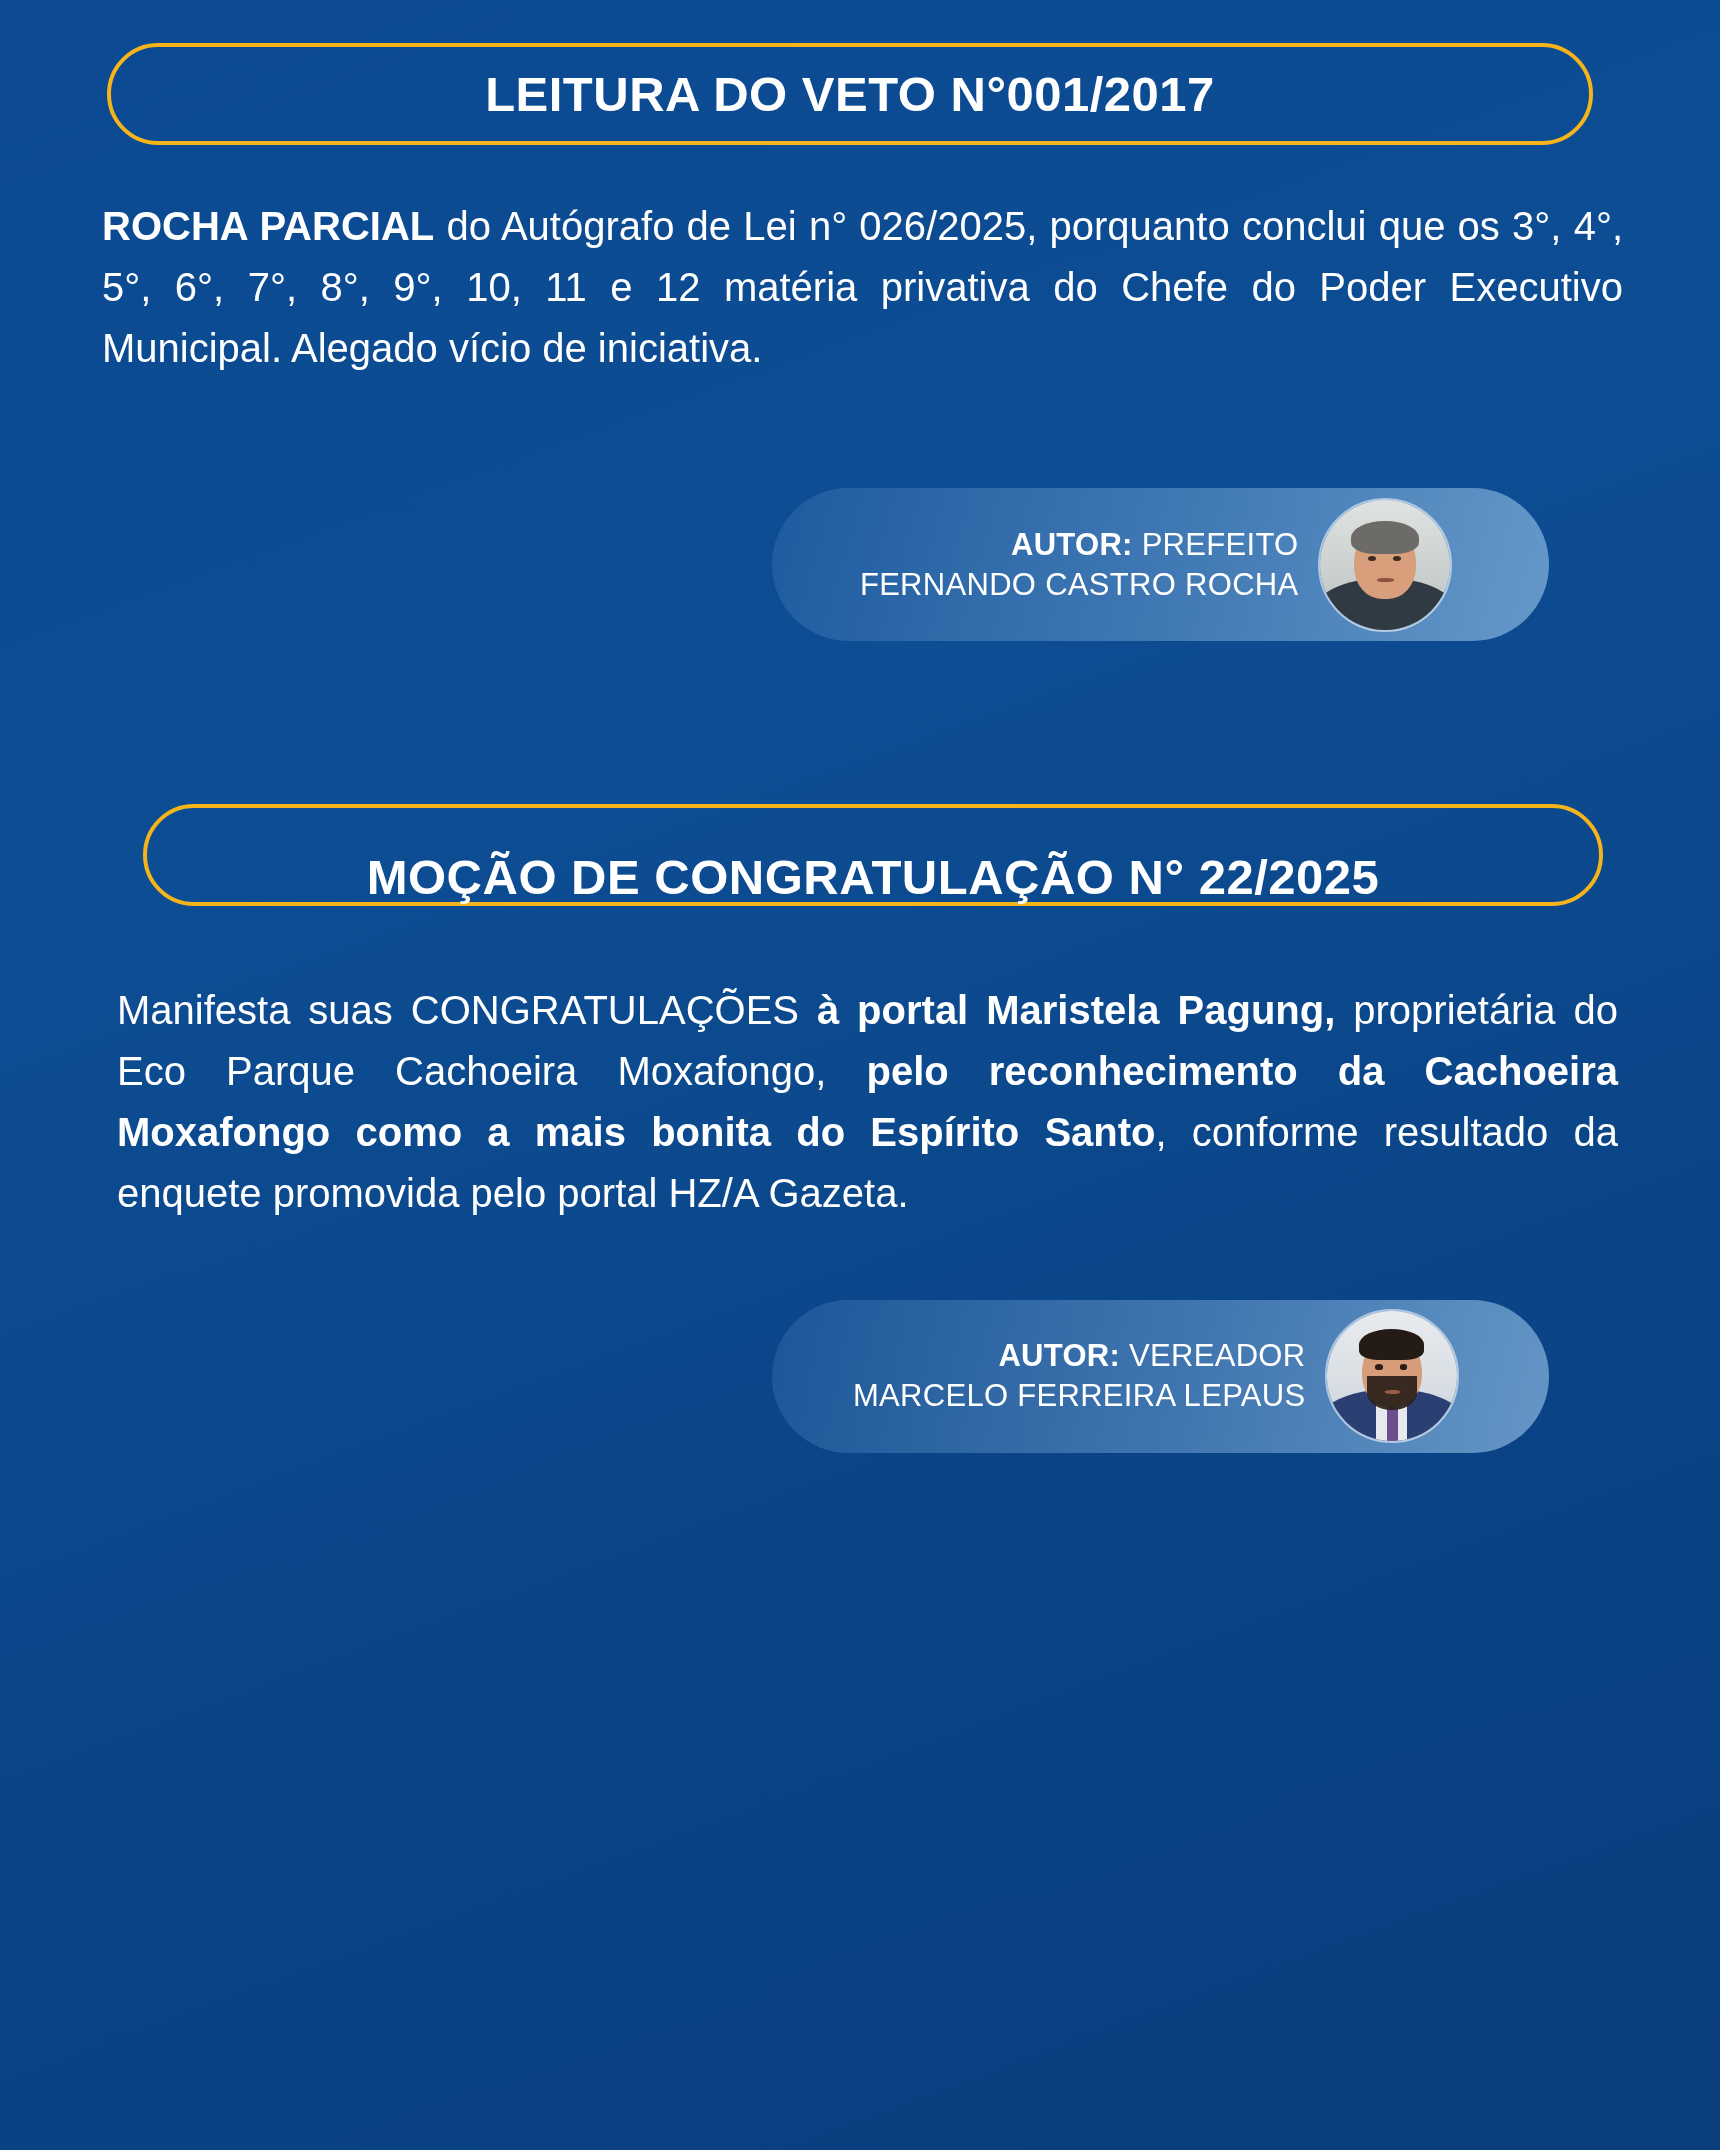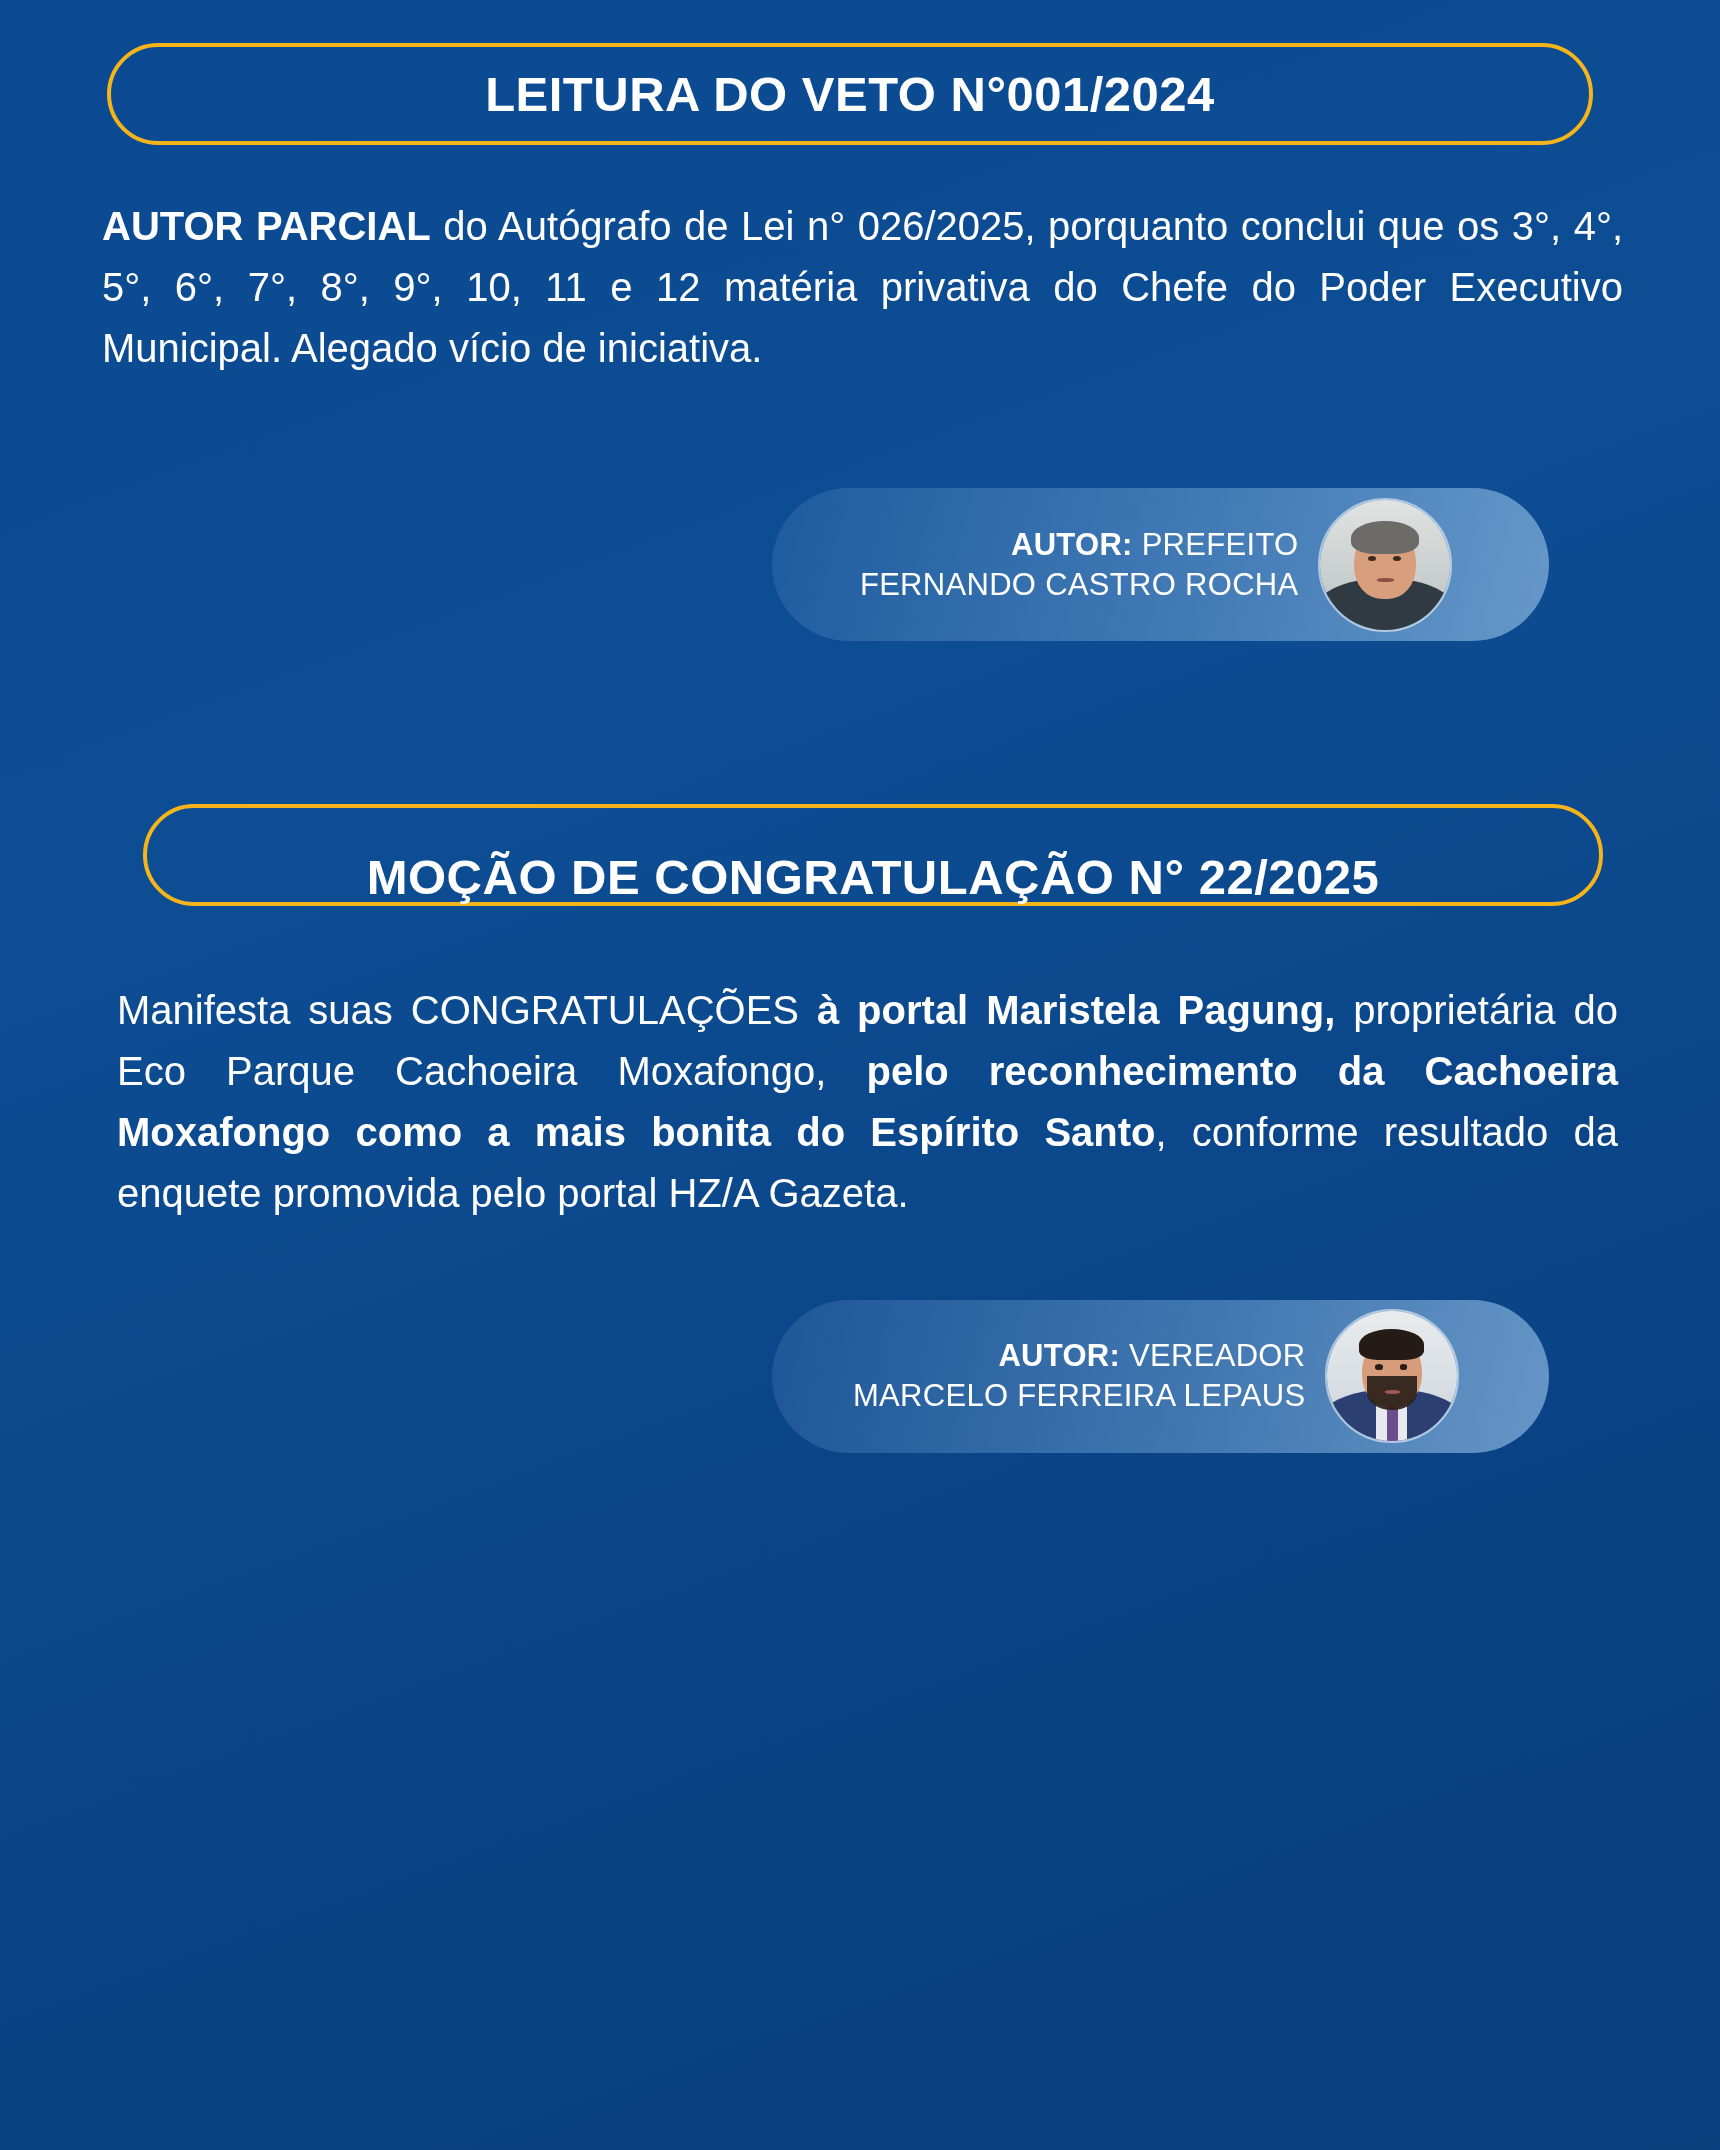--- a/index.html
+++ b/index.html
@@ -127,25 +127,25 @@
   .av-vereador .mouth { position:absolute; left:45%; top:61%; width:11%; height:3%; background:#9c5a4c; border-radius:40%; }
 </style>
 </head>
 <body>
 
 <div class="page">
 
   <section id="section-veto">
 
     <div class="title-pill">
-      <span class="title-text">LEITURA DO VETO N°001/2024</span>
+      <span class="title-text">LEITURA DO VETO N°001/2017</span>
     </div>
 
     <p class="body-text" id="veto-text">
-      <b>AUTOR PARCIAL</b><span> do Autógrafo de Lei n° 026/2025, porquanto conclui que os 3°, 4°, 5°, 6°, 7°, 8°, 9°, 10, 11 e 12 matéria privativa do Chefe do Poder Executivo Municipal. Alegado vício de iniciativa.</span>
+      <b>ROCHA PARCIAL</b><span> do Autógrafo de Lei n° 026/2025, porquanto conclui que os 3°, 4°, 5°, 6°, 7°, 8°, 9°, 10, 11 e 12 matéria privativa do Chefe do Poder Executivo Municipal. Alegado vício de iniciativa.</span>
     </p>
 
     <div class="chip-row" id="veto-author-row">
       <div class="author-chip">
         <div class="author-lines">
           <div>
             <span class="label">AUTOR:</span><span> PREFEITO</span>
           </div>
           <div>FERNANDO CASTRO ROCHA</div>
         </div>

